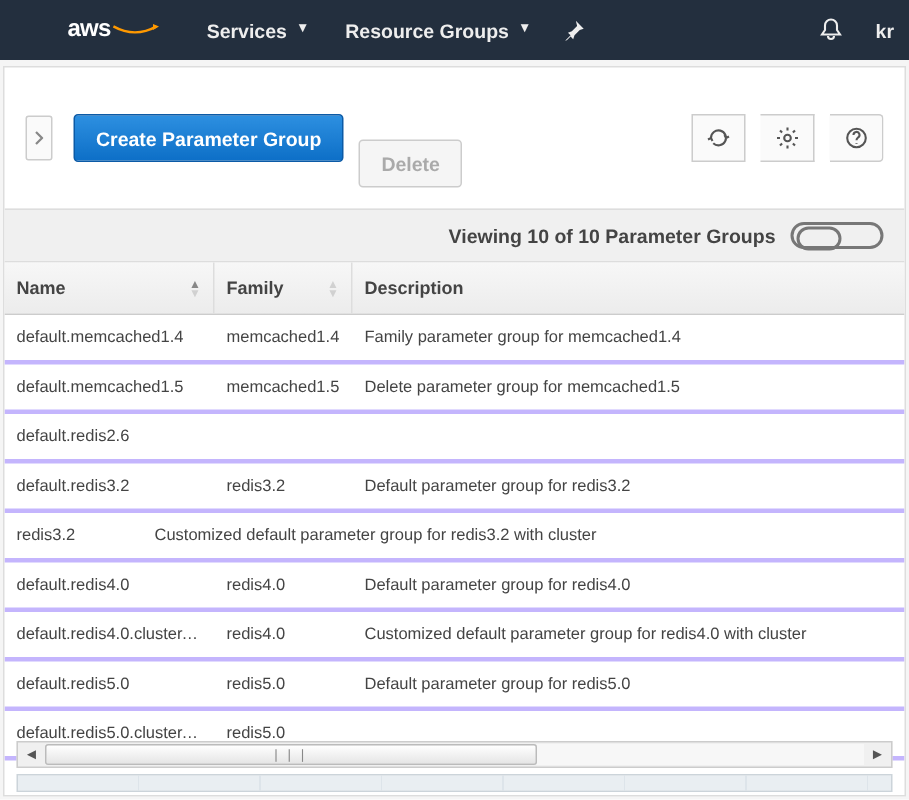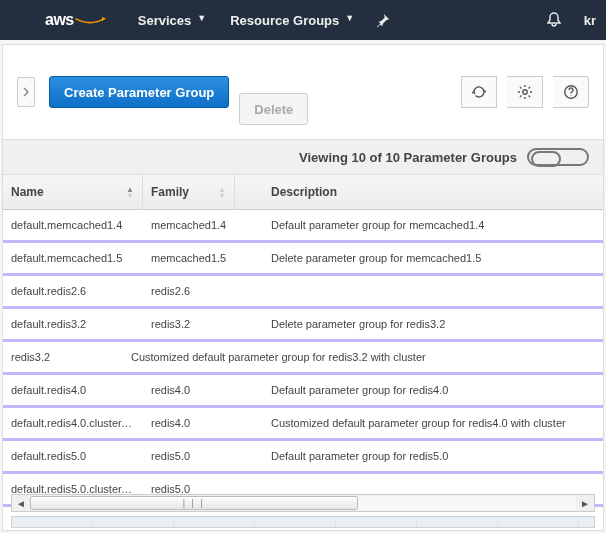--- a/index.html
+++ b/index.html
@@ -31,21 +31,21 @@
   .pill { width: 62px; height: 18px; border: 2px solid #777; border-radius: 12px; position: relative; }
   .pill::after { content:""; position:absolute; left:2px; top:1px; width:26px; height:12px; border:2px solid #777; border-radius:10px; }
   
   .header-row { display: flex; background: linear-gradient(#f7f7f7, #ececec); border-bottom: 1px solid #ccc; }
   .header-cell { padding: 10px 8px; font-weight: bold; color: #444; font-size: 12px; display: flex; align-items: flex-end; border-right: 1px solid #ddd; }
   .header-cell:last-child { border-right: none; }
   .sort-icon { margin-left: auto; font-size: 8px; color: #888; padding-left: 6px; display:flex; flex-direction:column; line-height:6px; }
   
   .col-name { width: 140px; }
   .col-family { width: 92px; }
-  .col-desc { flex: 1; margin-left: 28px; }
+  .col-desc { flex: 1; }
   
   .rows { }
   .row { display: flex; border-bottom: 3px solid #c4b5fd; }
   .cell { padding: 9px 8px; font-size: 11px; color: #444; white-space: nowrap; overflow: hidden; text-overflow: ellipsis; }
   
   .hscroll { position: absolute; bottom: 18px; left: 8px; right: 8px; height: 18px; background: #f0f0f0; border: 1px solid #ccc; display: flex; align-items: center; }
   .hscroll-btn { width: 18px; height: 100%; display:flex; align-items:center; justify-content:center; font-size:10px; color:#555; }
   .hscroll-track { flex:1; height: 14px; background: #f7f7f7; position: relative; }
   .hscroll-thumb { position:absolute; left:0; top:0; height:100%; width:60%; background: linear-gradient(#fff,#e5e5e5); border:1px solid #bbb; border-radius:2px; display:flex; align-items:center; justify-content:center; font-size:9px; letter-spacing:2px; color:#888;}
   
@@ -140,35 +140,34 @@
     </div>
     <div class="header-cell col-desc">
       <span>Description</span>
     </div>
   </div>
 
   <div class="rows">
     <div class="row">
       <div class="cell col-name">default.memcached1.4</div>
       <div class="cell col-family">memcached1.4</div>
-      <div class="cell col-desc">Default parameter group for memcached1.4</div>
+      <div class="cell col-desc">Family parameter group for memcached1.4</div>
     </div>
     <div class="row">
       <div class="cell col-name">default.memcached1.5</div>
       <div class="cell col-family">memcached1.5</div>
       <div class="cell col-desc">Delete parameter group for memcached1.5</div>
     </div>
     <div class="row">
       <div class="cell col-name">default.redis2.6</div>
-      <div class="cell col-family">redis2.6</div>
     </div>
     <div class="row">
       <div class="cell col-name">default.redis3.2</div>
       <div class="cell col-family">redis3.2</div>
-      <div class="cell col-desc">Delete parameter group for redis3.2</div>
+      <div class="cell col-desc">Default parameter group for redis3.2</div>
     </div>
     <div class="row">
       <div class="cell col-family">redis3.2</div>
       <div class="cell col-desc">Customized default parameter group for redis3.2 with cluster</div>
     </div>
     <div class="row">
       <div class="cell col-name">default.redis4.0</div>
       <div class="cell col-family">redis4.0</div>
       <div class="cell col-desc">Default parameter group for redis4.0</div>
     </div>

